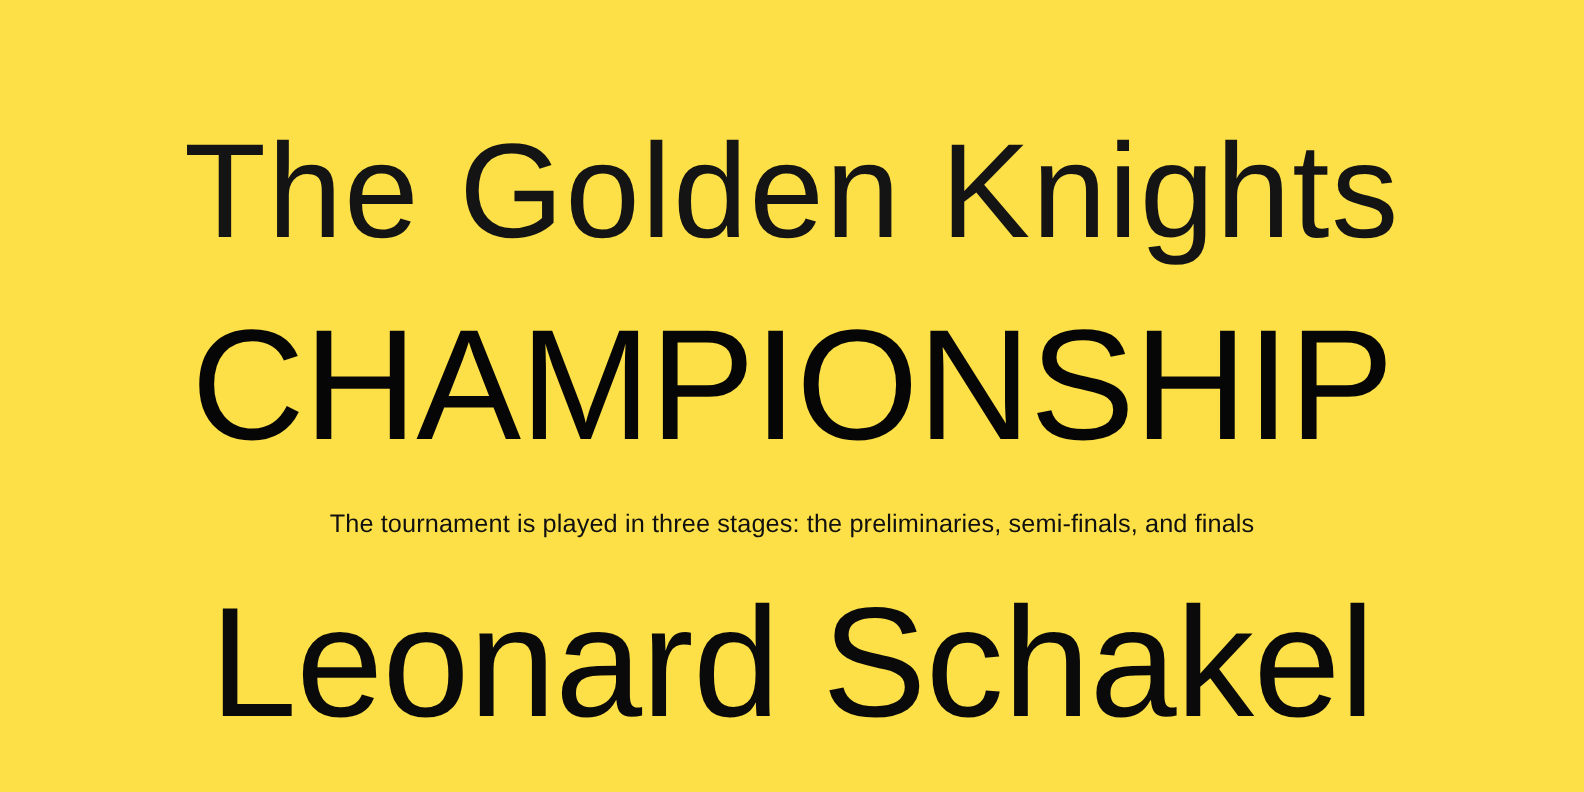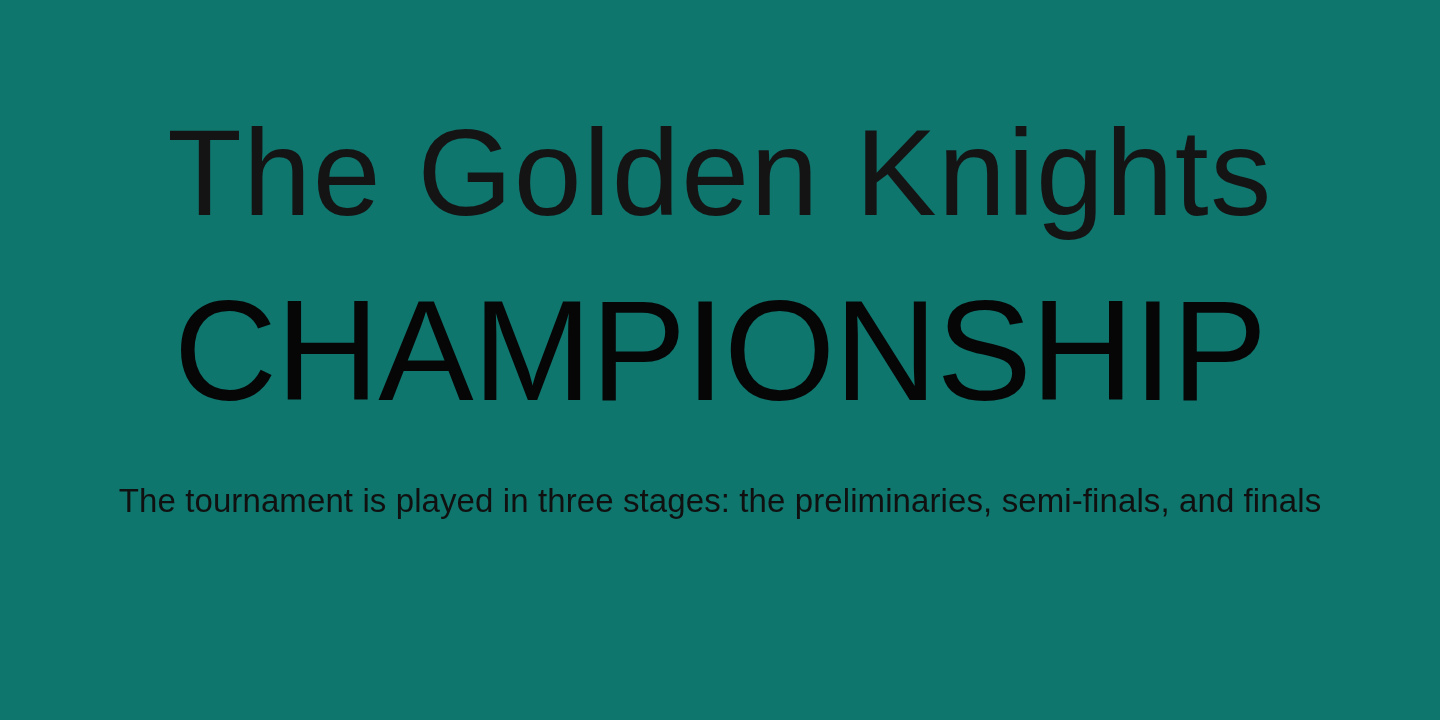--- a/index.html
+++ b/index.html
@@ -53,41 +53,42 @@
   .line-heavy {
     margin-top: 45px;
     font-size: 143px;
     font-weight: 400;
     letter-spacing: -1px;
     color: #060606;
   }
 
   
   .line-subtitle {
-    margin-top: 62px;
-    font-size: 33px;
+    margin-top: 43px;
+    font-size: 23px;
     font-weight: 400;
     letter-spacing: 0.1px;
     color: #101010;
   }
 
   
   .line-display {
     margin-top: 44px;
     font-size: 142px;
     font-weight: 400;
     letter-spacing: -0.5px;
     color: #0a0a0a;
   }
 </style>
 </head>
 <body style="background: rgb(240, 241, 240);">
 
-<div class="specimen" style="background: #0f766e;">
+<div class="specimen" style="background: #fde047;">
 
   <div class="line line-hairline" style="color: rgb(20, 20, 20);">The Golden Knights</div>
 
   <div class="line line-heavy" style="color: rgb(6, 6, 6);">CHAMPIONSHIP</div>
 
   <div class="line line-subtitle" style="color: rgb(16, 16, 16);">The tournament is played in three stages: the preliminaries, semi-finals, and finals</div>
 
+  <div class="line line-display" style="color: rgb(10, 10, 10);">Leonard Schakel</div>
 
 </div>
 
 </body></html>

